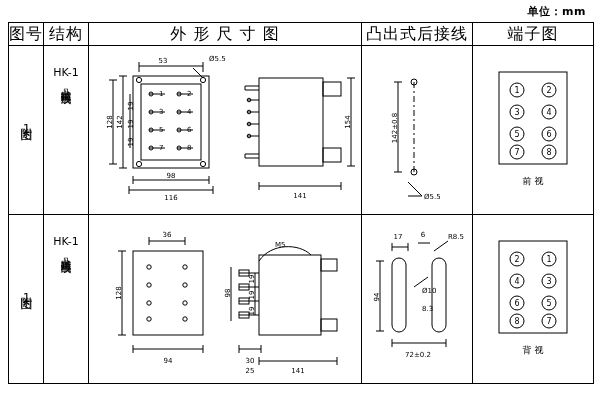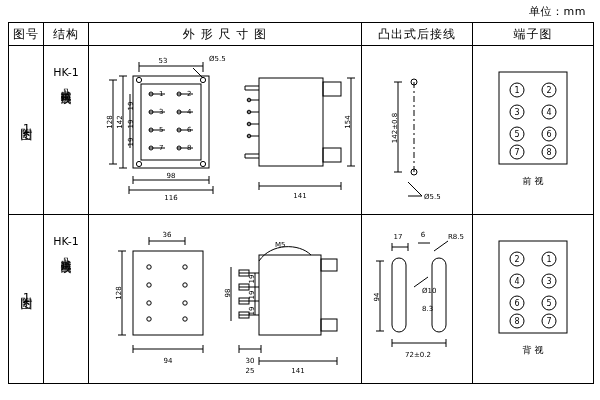--- a/index.html
+++ b/index.html
@@ -7,37 +7,37 @@
     width:600px;height:400px;
     background:#ffffff;
     font-family:"DejaVu Sans","Liberation Sans",sans-serif;
     color:#000;
     overflow:hidden;
   }
   .page{position:relative;width:600px;height:400px;}
 
   .unit-note{
     position:absolute;right:14px;top:4px;
-    font-size:11px;letter-spacing:.5px;
+    font-size:11px;letter-spacing:.5px;font-weight:bold;
   }
 
   table.main{
     position:absolute;left:8px;top:22px;
     width:584px;height:362px;
     border-collapse:collapse;
     table-layout:fixed;
   }
   table.main td,table.main th{
     border:1px solid #000;
     padding:0;
     vertical-align:middle;
     text-align:center;
     font-weight:normal;
   }
-  thead td{height:22px;font-size:12px;letter-spacing:1px;border-radius:10px;}
+  thead td{height:22px;font-size:16px;letter-spacing:1px;border-radius:10px;}
   .col-no{width:34px;}
   .col-struct{width:44px;font-family:Liberation Serif, serif;}
   .col-outline{width:272px;}
   .col-hole{width:110px;}
   .col-term{width:120px;margin-left:45px;}
 
   .vtext{
     writing-mode:vertical-rl;
     text-orientation:upright;
     font-size:12px;

